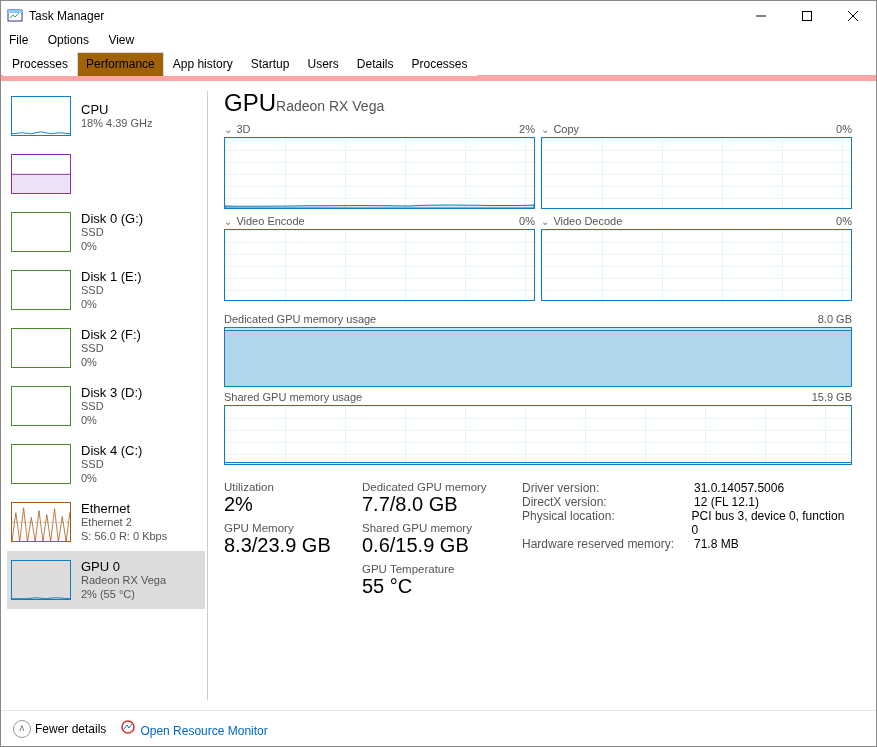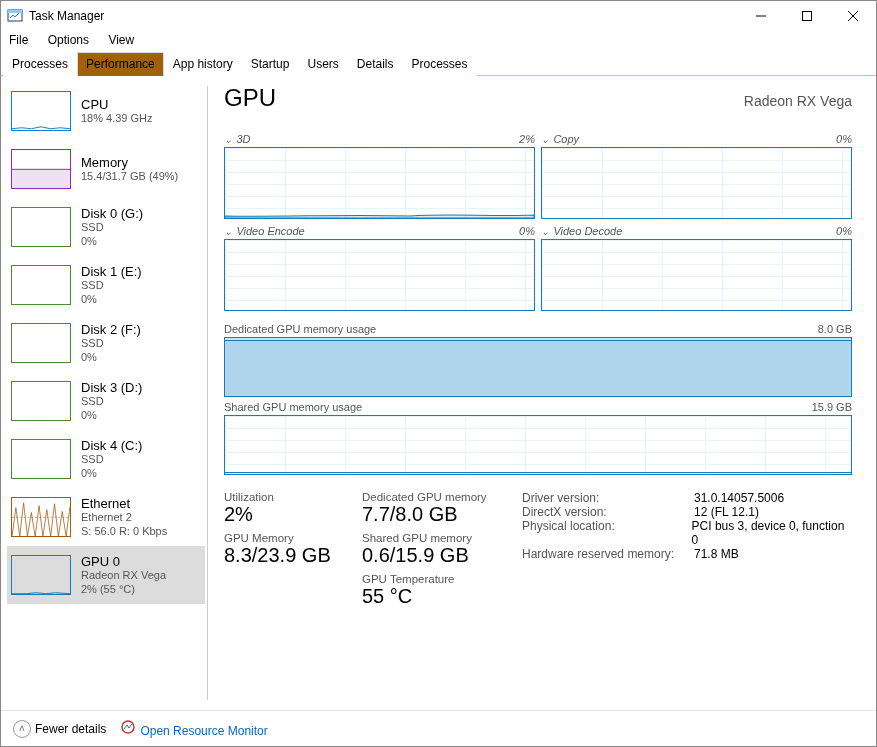--- a/index.html
+++ b/index.html
@@ -23,21 +23,21 @@
     padding: 0 0 0 6px;
   }
   .titlebar .ticon { width: 16px; height: 16px; margin-right: 6px; display:flex;align-items:center;justify-content:center;}
   .title { flex: 1; }
   .winbtn { width: 46px; height: 30px; display:flex;align-items:center;justify-content:center; }
   .winbtn svg { stroke:#000; }
   
   .menubar { padding: 2px 8px 4px 8px; }
   .menubar span { margin-right: 16px; display:inline-block;}
   
-  .tabstrip { border-bottom: 1px solid #fca5a5; display:flex; padding-left: 2px;}
+  .tabstrip { border-bottom: 6px solid #fca5a5; display:flex; padding-left: 2px;}
   .tab {
     padding: 4px 8px 5px 8px;
     border: 1px solid transparent;
     border-bottom: none;
     position: relative; top: 1px;
     background: #fff;
   }
   .tab.active {
     border-color: #d9d9d9;
     background: #a16207;
@@ -48,25 +48,25 @@
   .vdiv { width:0; border-right:1px solid #ccc; margin: 10px 10px 10px 2px;}
   .content { flex:1; padding: 8px 24px 8px 6px; position:relative; display:flex; flex-direction:column;}
   
   .sitem { display:flex; align-items:center; padding: 4px 4px; height: 58px; }
   .sitem.sel { background: #dcdcdc; }
   .thumb { width: 60px; height: 40px; margin-right: 10px; border: 1px solid; position:relative; overflow:hidden;}
   .thumb svg { position:absolute; inset:0;}
   .sinfo .st { font-size: 13px; }
   .sinfo .ss { font-size: 11px; color:#555; line-height:1.2;}
   
-  .chead { display:flex; align-items:baseline; justify-content:space-between; margin-bottom: 21px;}
+  .chead { display:flex; align-items:baseline; margin-bottom: 6px;}
   .chead h1 { font-size: 24px; font-weight: 400; }
   .chead .sub { font-size: 14px; color:#555;}
   
-  .engines { display:grid; grid-template-columns: 1fr 1fr; gap: 6px; margin-bottom: 8px; font-style: italic;}
+  .engines { display:grid; grid-template-columns: 1fr 1fr; gap: 6px; margin-bottom: 8px;}
   .eng { }
   .eng .ehead { display:flex; justify-content:space-between; font-size: 11px; color:#555; margin-bottom:2px;}
   .eng .ehead .disc::before{content:"⌄"; font-size:10px; margin-right:4px; color:#777;}
   .chartbox {
     border: 1px solid #117dbb;
     background:
       repeating-linear-gradient(to right, #e8f3fa 0 1px, transparent 1px 60px),
       repeating-linear-gradient(to bottom, #e8f3fa 0 1px, transparent 1px 12px);
     position:relative;
     overflow:hidden;
@@ -157,24 +157,20 @@
           <div class="ss">18% 4.39 GHz</div>
         </div>
       </div>
       <div class="sitem">
         <div class="thumb" style="border-color:#8f2da8">
           <svg viewBox="0 0 60 40" preserveAspectRatio="none">
             <rect x="0" y="20" width="60" height="20" fill="#efe1f5"></rect>
             <line x1="0" y1="20" x2="60" y2="20" stroke="#8f2da8"></line>
           </svg>
         </div>
-        <div class="sinfo">
-          <div class="st">Memory</div>
-          <div class="ss">15.4/31.7 GB (49%)</div>
-        </div>
       </div>
       <div class="sitem">
         <div class="thumb" style="border-color:#4c8a2f"></div>
         <div class="sinfo">
           <div class="st">Disk 0 (G:)</div>
           <div class="ss">SSD</div>
           <div class="ss">0%</div>
         </div>
       </div>
       <div class="sitem">

